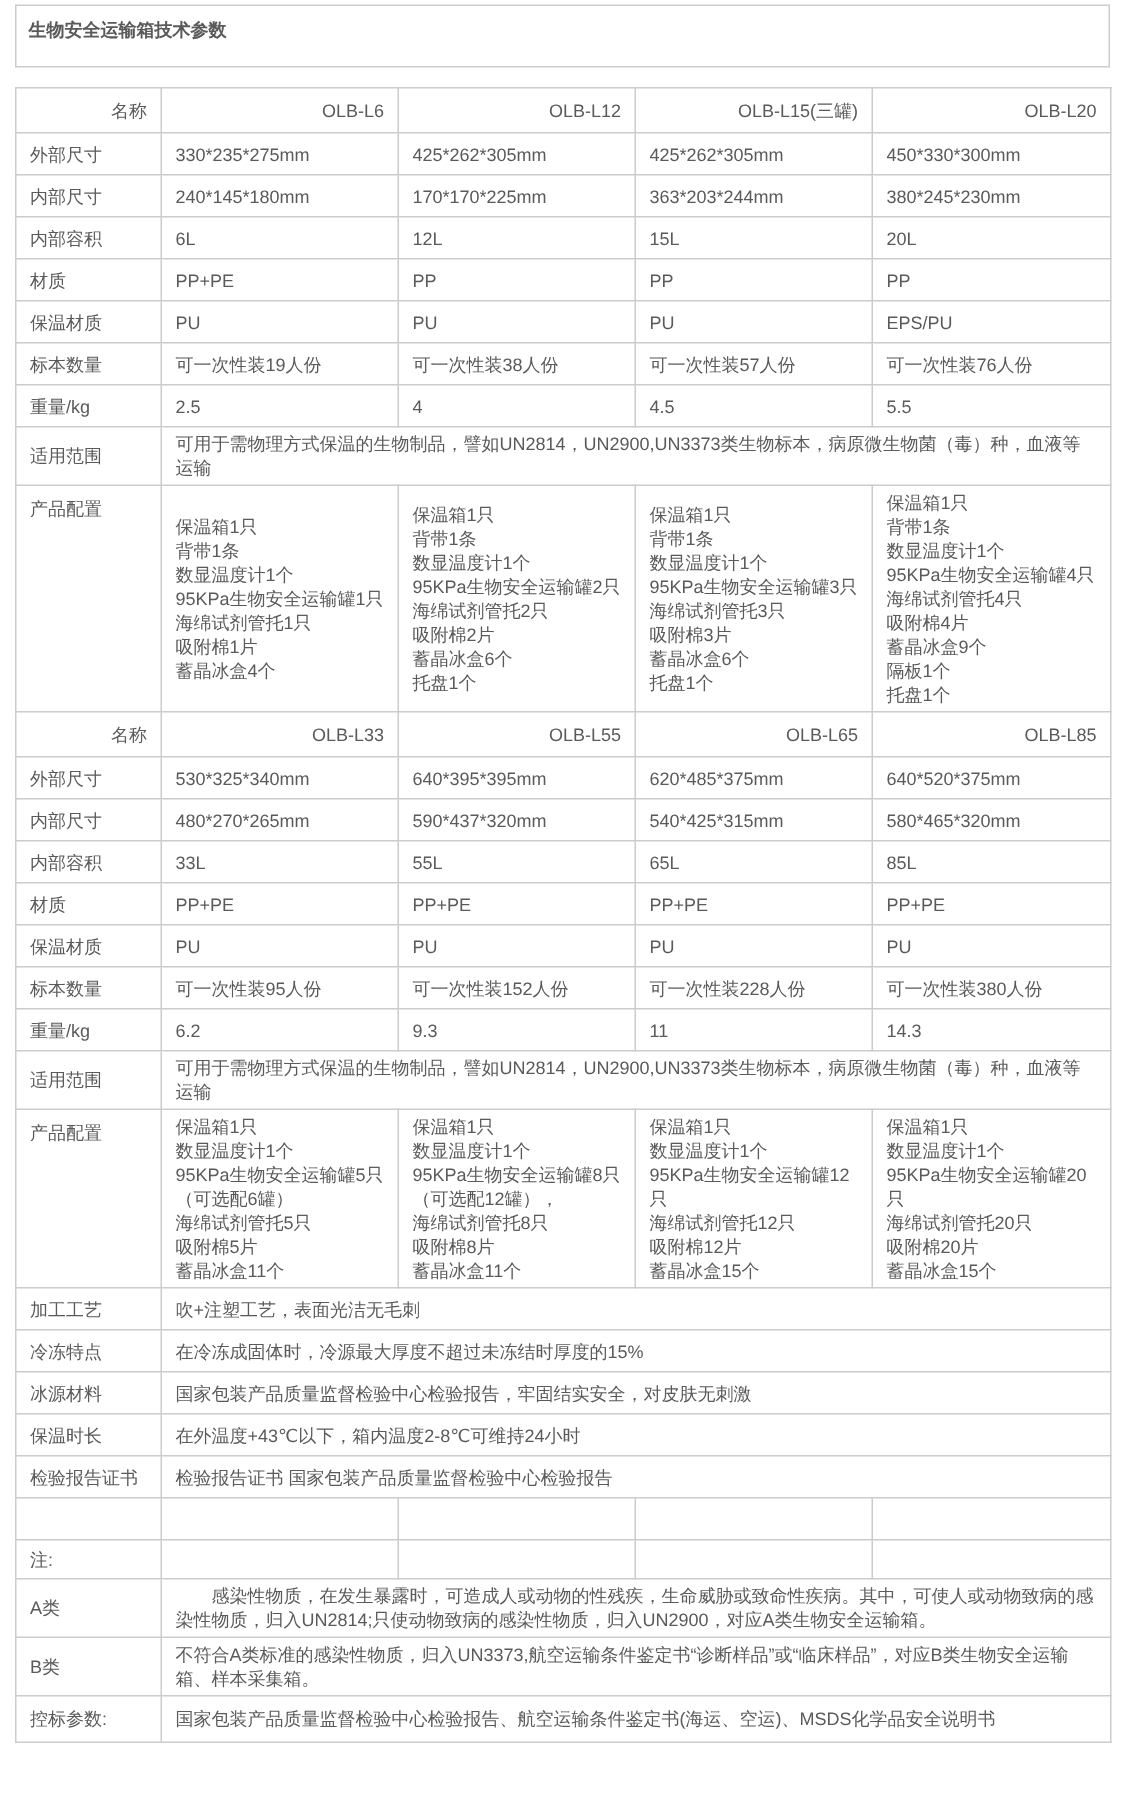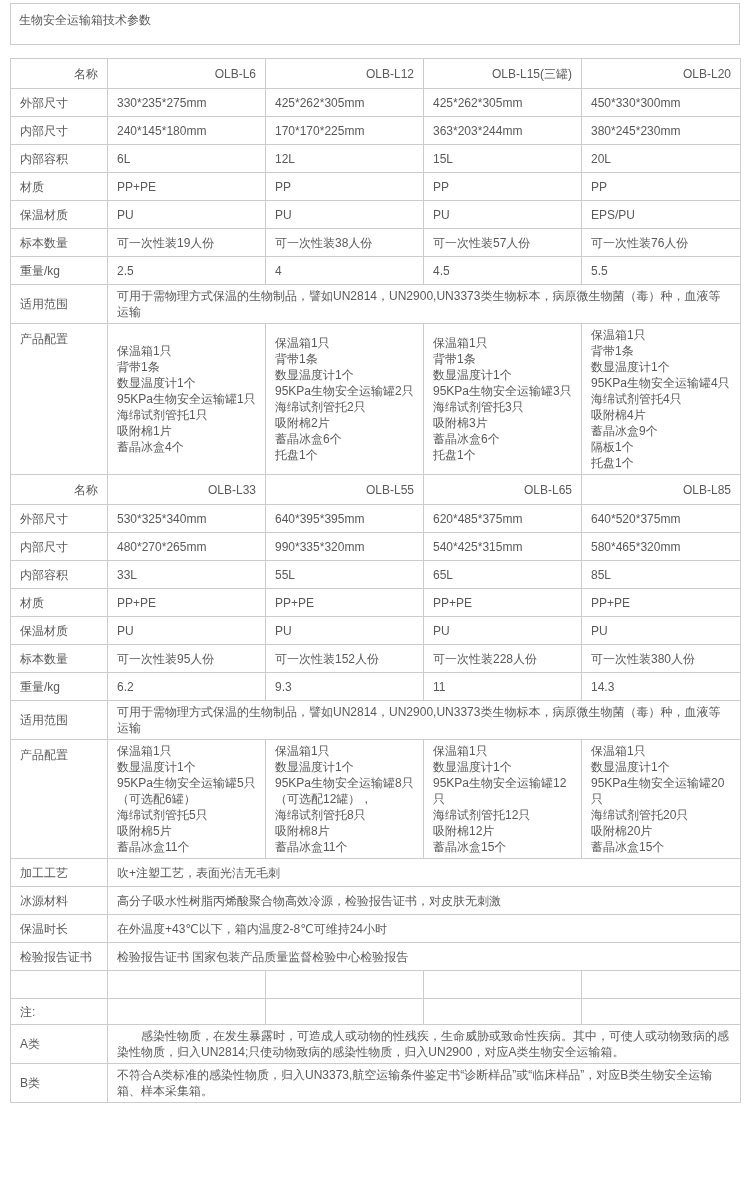--- a/index.html
+++ b/index.html
@@ -1,21 +1,21 @@
 <!DOCTYPE html>
 <html><head>
 <meta charset="utf-8">
 <style>
   html,body { margin:0; padding:0; background:#ffffff; }
   body { width:750px; font-family:"Liberation Sans","DejaVu Sans",sans-serif; }
   .wrap { width:750px; box-sizing:border-box; padding:3px 10px 0 10px; }
   .titlebox {
     box-sizing:border-box; width:730px; height:42px;
     border:1px solid #cccccc; padding:8px 8px; margin-bottom:13px;
-    font-size:12px; color:#5a5a5a;
+    font-size:12px; color:#5a5a5a;font-weight:bold;
   }
   table.spec {
     width:730px; border-collapse:collapse; table-layout:fixed;
   }
   table.spec td {
     border:1px solid #cccccc;
     font-size:12px; color:#5a5a5a;
     padding:3px 9px; box-sizing:border-box;
     height:28px; line-height:16px;
     vertical-align:middle;
@@ -158,21 +158,21 @@
     <tr>
       <td class="lab">外部尺寸</td>
       <td>530*325*340mm</td>
       <td>640*395*395mm</td>
       <td>620*485*375mm</td>
       <td>640*520*375mm</td>
     </tr>
     <tr>
       <td class="lab">内部尺寸</td>
       <td>480*270*265mm</td>
-      <td>990*335*320mm</td>
+      <td>590*437*320mm</td>
       <td>540*425*315mm</td>
       <td>580*465*320mm</td>
     </tr>
     <tr>
       <td class="lab">内部容积</td>
       <td>33L</td>
       <td>55L</td>
       <td>65L</td>
       <td>85L</td>
     </tr>
@@ -234,22 +234,26 @@
 海绵试剂管托20只
 吸附棉20片
 蓄晶冰盒15个</td>
     </tr>
 
     <tr>
       <td class="lab">加工工艺</td>
       <td class="spancell" colspan="4">吹+注塑工艺，表面光洁无毛刺</td>
     </tr>
     <tr>
+      <td class="lab">冷冻特点</td>
+      <td class="spancell" colspan="4">在冷冻成固体时，冷源最大厚度不超过未冻结时厚度的15%</td>
+    </tr>
+    <tr>
       <td class="lab">冰源材料</td>
-      <td class="spancell" colspan="4">高分子吸水性树脂丙烯酸聚合物高效冷源，检验报告证书，对皮肤无刺激</td>
+      <td class="spancell" colspan="4">国家包装产品质量监督检验中心检验报告，牢固结实安全，对皮肤无刺激</td>
     </tr>
     <tr>
       <td class="lab">保温时长</td>
       <td class="spancell" colspan="4">在外温度+43℃以下，箱内温度2-8℃可维持24小时</td>
     </tr>
     <tr>
       <td class="lab">检验报告证书</td>
       <td class="spancell" colspan="4">检验报告证书 国家包装产品质量监督检验中心检验报告</td>
     </tr>
     <tr>
@@ -266,17 +270,21 @@
       <td></td>
       <td></td>
     </tr>
     <tr>
       <td class="lab">A类</td>
       <td class="spancell a-ind" colspan="4">感染性物质，在发生暴露时，可造成人或动物的性残疾，生命威胁或致命性疾病。其中，可使人或动物致病的感染性物质，归入UN2814;只使动物致病的感染性物质，归入UN2900，对应A类生物安全运输箱。</td>
     </tr>
     <tr>
       <td class="lab">B类</td>
       <td class="spancell" colspan="4">不符合A类标准的感染性物质，归入UN3373,航空运输条件鉴定书“诊断样品”或“临床样品”，对应B类生物安全运输箱、样本采集箱。</td>
+    </tr>
+    <tr class="h31">
+      <td class="lab">控标参数:</td>
+      <td class="spancell" colspan="4">国家包装产品质量监督检验中心检验报告、航空运输条件鉴定书(海运、空运)、MSDS化学品安全说明书</td>
     </tr>
 
     </tbody>
   </table>
 </div>
 
 </body></html>

